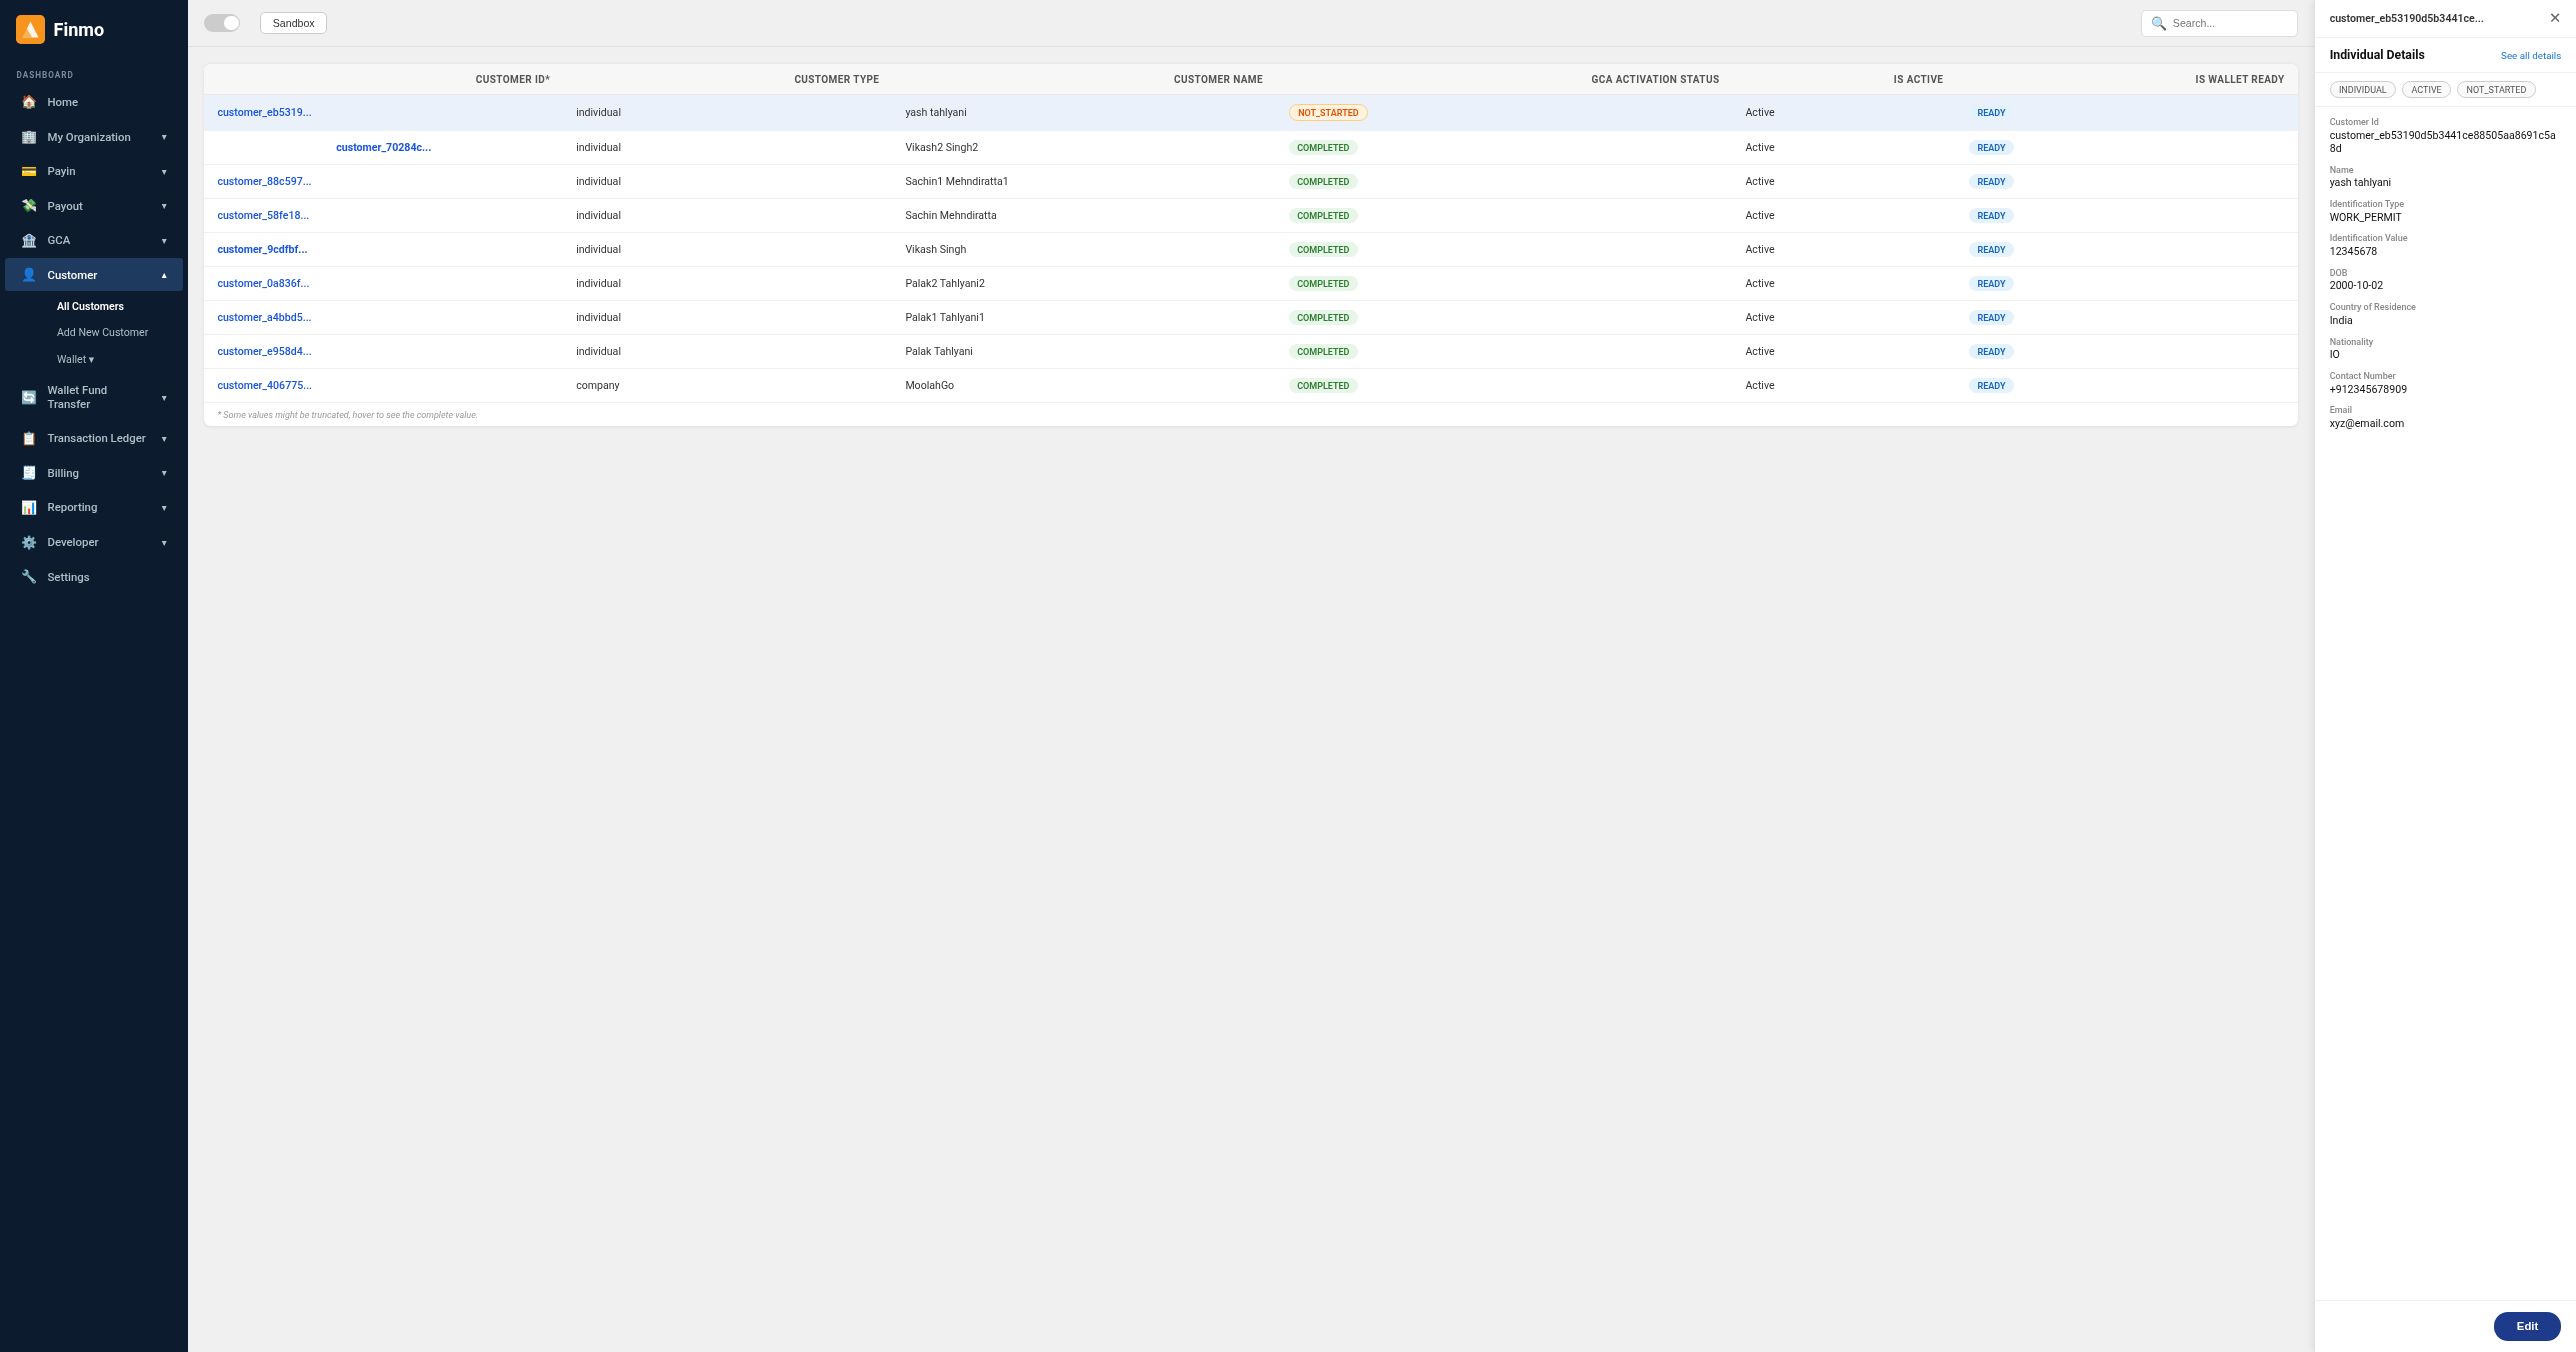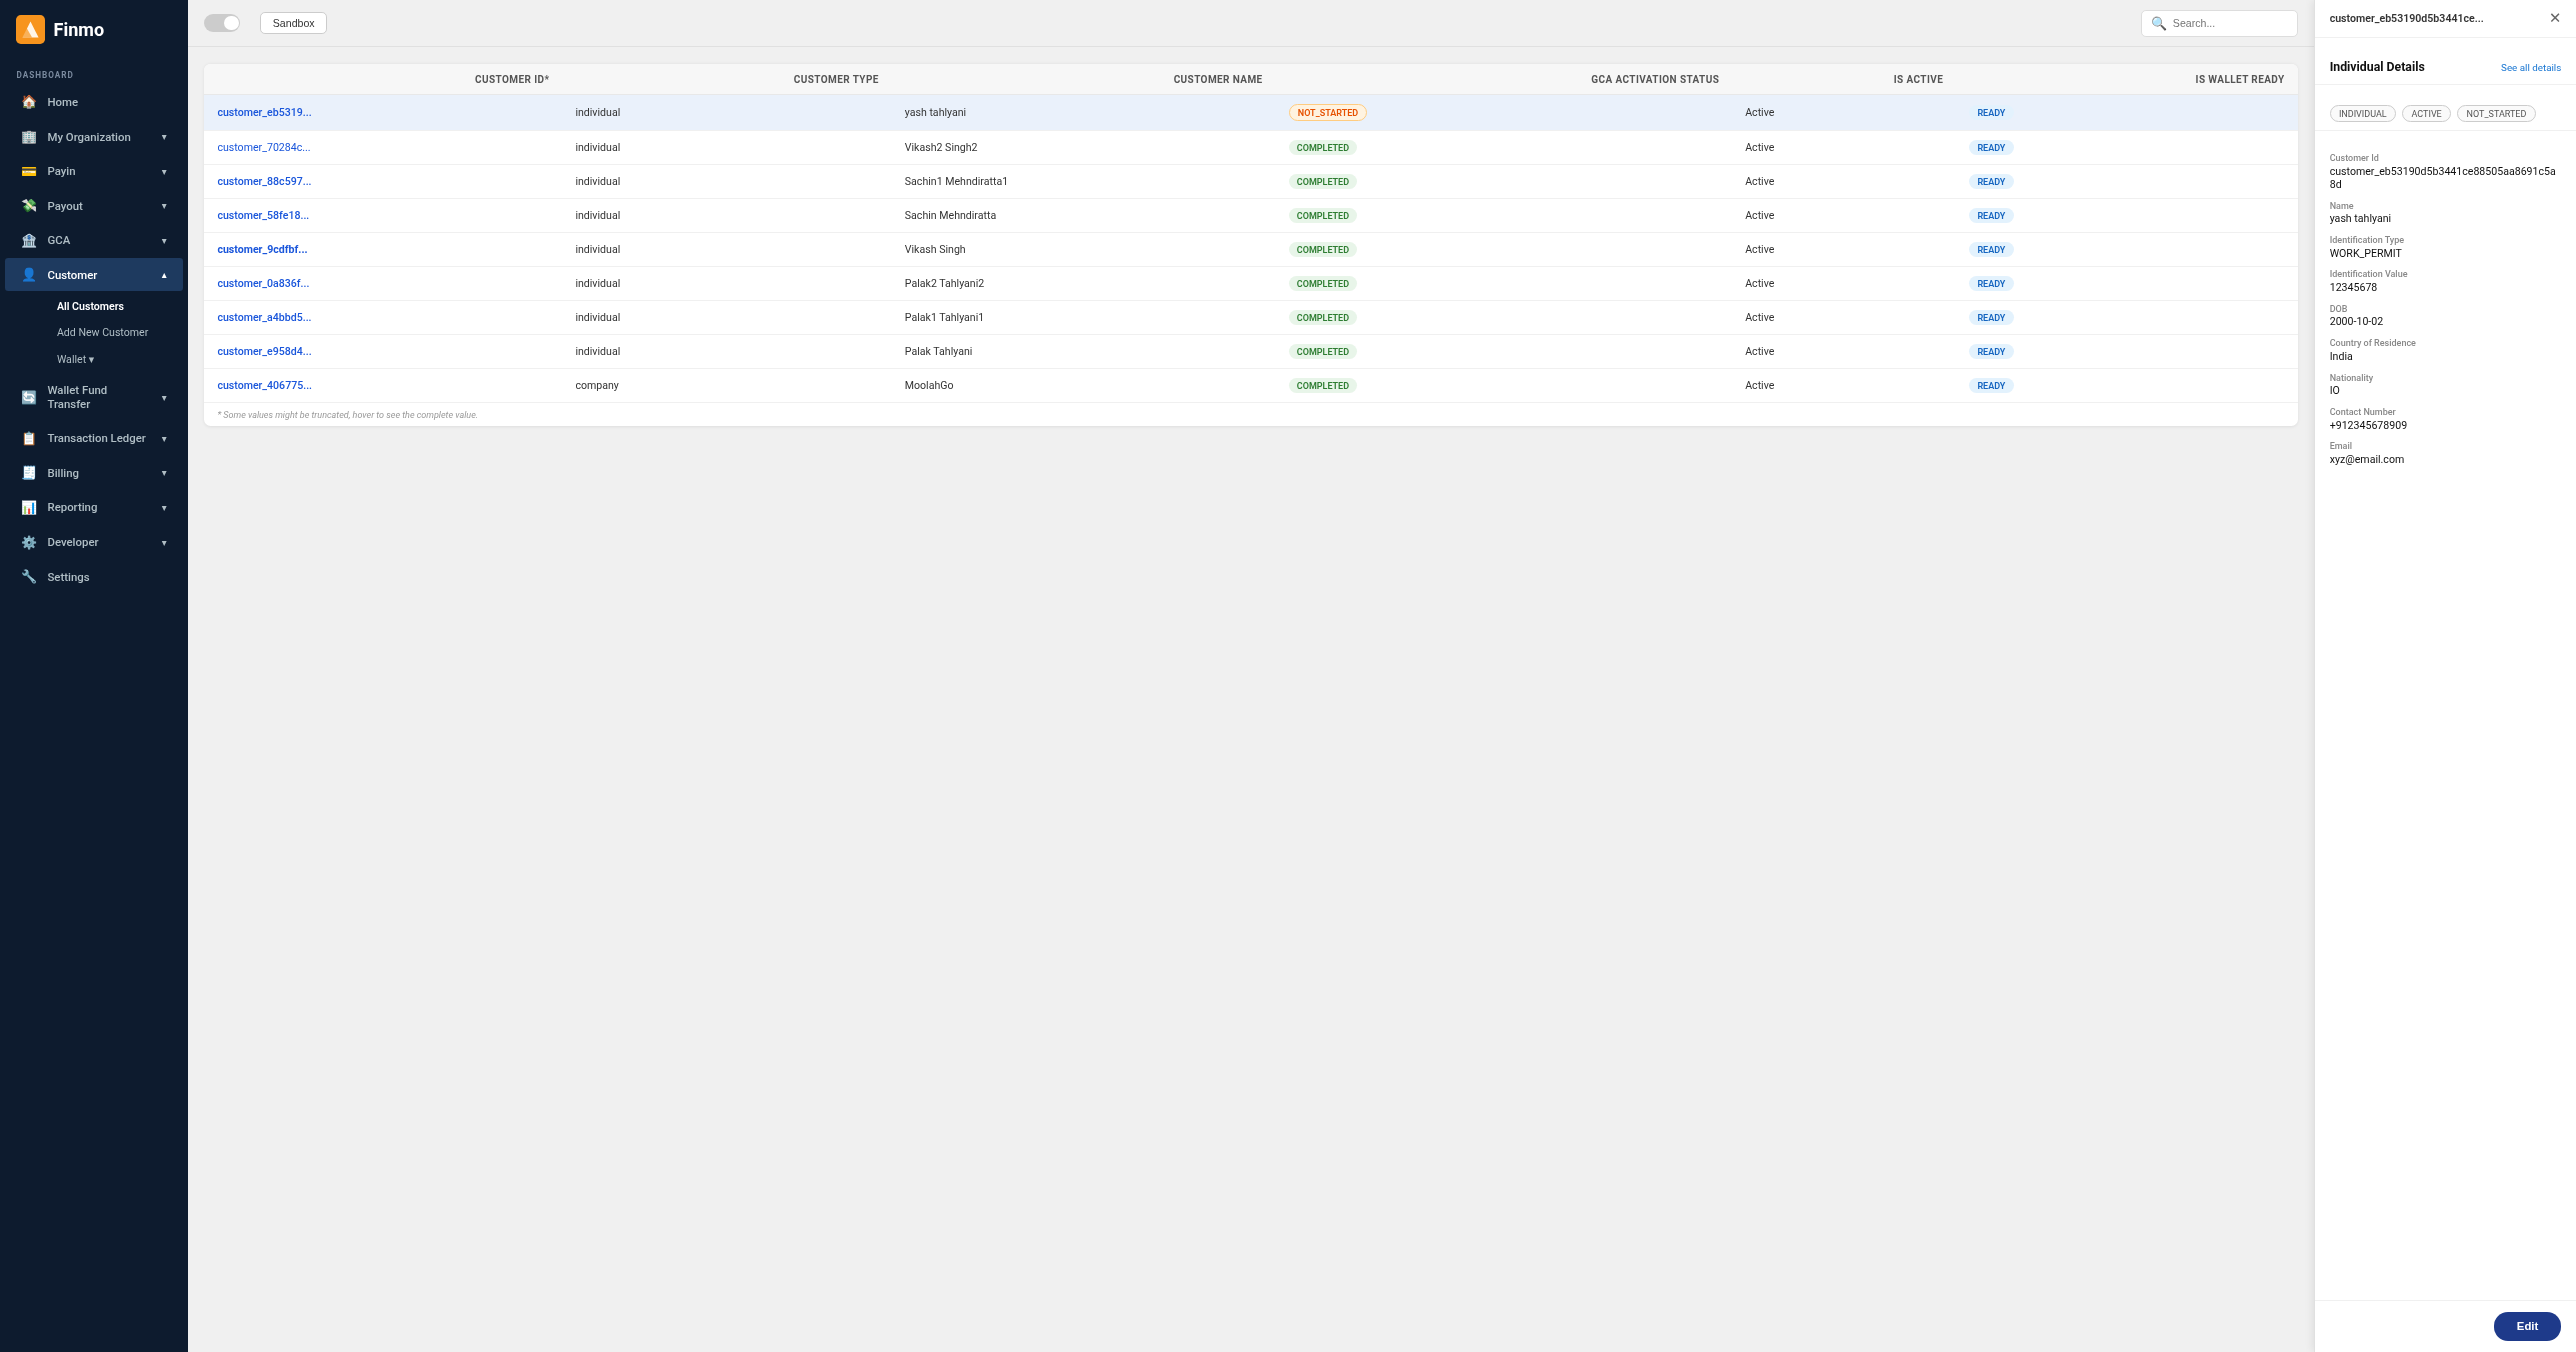--- a/index.html
+++ b/index.html
@@ -199,21 +199,20 @@
     .right-panel {
       width: 262px;
       min-width: 262px;
       background: #fff;
       border-left: 0.8px solid #e0e0e0;
       display: flex;
       flex-direction: column;
       overflow-y: auto;
       box-shadow: -1.6px 0 8.2px rgba(0,0,0,0.08);
       z-index: 20;
-      gap: 12px;
     }
     .panel-header {
       display: flex;
       align-items: center;
       justify-content: space-between;
       padding: 11.4px 14.7px;
       border-bottom: 0.8px solid #f0f0f0;
     }
     .panel-title-text {
       font-size: 10.6px;
@@ -425,21 +424,21 @@
         <tbody id="table-body">
         <tr style="background: rgb(234, 241, 251);">
     <td style="color:#1a56db;font-weight:500;">customer_eb5319...</td>
     <td>individual</td>
     <td>yash tahlyani</td>
     <td><span class="badge badge-orange">NOT_STARTED</span></td>
     <td>Active</td>
     <td><span class="badge badge-blue">READY</span></td>
   </tr>
             <tr>
-    <td style="color:#1a56db;font-weight:400;">customer_70284c...</td>
+    <td style="color:#1a56db;font-weight:700;text-align:center;">customer_70284c...</td>
     <td>individual</td>
     <td>Vikash2 Singh2</td>
     <td><span class="badge badge-green">COMPLETED</span></td>
     <td>Active</td>
     <td><span class="badge badge-blue">READY</span></td>
   </tr>
             <tr>
     <td style="color:#1a56db;font-weight:500;">customer_88c597...</td>
     <td>individual</td>
     <td>Sachin1 Mehndiratta1</td>

